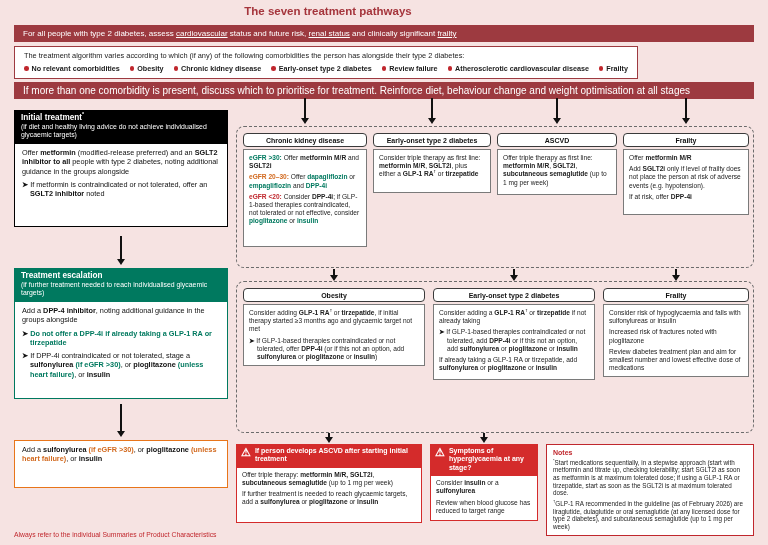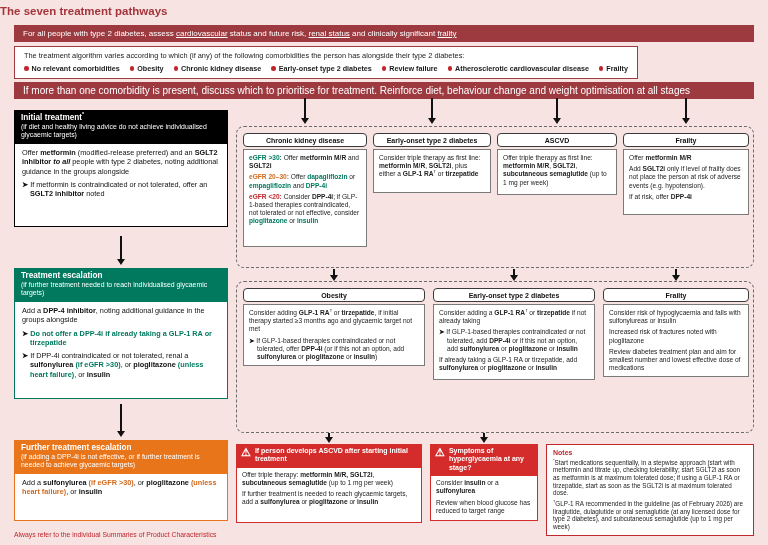--- a/index.html
+++ b/index.html
@@ -1,20 +1,20 @@
 <!DOCTYPE html>
 <html><head>
 <meta charset="utf-8">
 <style>
   *{margin:0;padding:0;box-sizing:border-box}
   html,body{background:#f6e3e2}
   body{font-family:"Liberation Sans",sans-serif;color:#1a1a1a}
   .page{position:relative;width:768px;height:545px;background:#f6e3e2;overflow:hidden}
 
-  .title{position:absolute;top:5px;left:0;width:656px;text-align:left;
+  .title{position:absolute;top:5px;left:0;width:656px;text-align:center;
          font-size:11.5px;font-weight:bold;color:#a5353c}
 
   .banner{position:absolute;left:14px;width:740px;background:#9d3a40;color:#fff;font-weight:normal}
   .banner1{top:25px;font-size:8px;padding:4px 9px}
   .banner2{top:82px;font-size:10px;padding:3px 9px}
 
   .comorbid{position:absolute;left:14px;top:46px;width:624px;background:#fff;
             border:1.5px solid #9d3a40;padding:4px 9px 5px}
   .comorbid .intro{font-size:7.4px}
   .bullets{display:flex;justify-content:space-between;margin-top:4px;font-weight:bold;font-size:7.2px}
@@ -66,21 +66,21 @@
 
   .footer{position:absolute;left:14px;top:531px;font-size:6.8px;color:#c0272d}
 
   
   .stem{position:absolute;width:1.4px;background:#111}
   .tri{position:absolute;width:0;height:0;border-left:4.5px solid transparent;
        border-right:4.5px solid transparent;border-top:6px solid #111}
 
   
   .b{font-weight:bold}
-  .i{font-style:italic}
+  .i{}
   .u{text-decoration:underline;cursor:pointer}
   .g{color:#00795f}
   .r{color:#c0272d}
   .o{color:#d2691e}
   .mk{font-weight:bold;color:#111}
   .sup{font-size:0.65em;vertical-align:super;line-height:0}
   .ind{padding-left:8px;text-indent:-8px}
 </style>
 </head>
 <body>
@@ -154,32 +154,28 @@
   <div class="tri" style="left:116.5px;top:259px"></div>
 
   <div class="blk green" style="top:268px">
     <div class="blk-hdr">
       <div class="t">Treatment escalation</div>
       <div class="s">(if further treatment needed to reach individualised glycaemic targets)</div>
     </div>
     <div class="blk-body" style="min-height:98px">
       <p><span>Add a </span><span class="b">DPP-4 inhibitor</span><span>, noting additional guidance in the groups alongside</span></p>
       <p class="ind"><span class="mk">➤ </span><span class="b g">Do not offer a DPP-4i if already taking a GLP-1 RA or tirzepatide</span></p>
-      <p class="ind"><span class="mk">➤ </span><span>If DPP-4i contraindicated or not tolerated, renal a </span><span class="b">sulfonylurea</span><span> </span><span class="b g">(if eGFR &gt;30)</span><span>, or </span><span class="b">pioglitazone</span><span> </span><span class="b g">(unless heart failure)</span><span>, or </span><span class="b">insulin</span></p>
+      <p class="ind"><span class="mk">➤ </span><span>If DPP-4i contraindicated or not tolerated, stage a </span><span class="b">sulfonylurea</span><span> </span><span class="b g">(if eGFR &gt;30)</span><span>, or </span><span class="b">pioglitazone</span><span> </span><span class="b g">(unless heart failure)</span><span>, or </span><span class="b">insulin</span></p>
     </div>
   </div>
 
   <div class="stem" style="left:120.3px;top:404px;height:28px"></div>
   <div class="tri" style="left:116.5px;top:431px"></div>
 
   <div class="blk orangeb" style="top:440px">
-    <div class="blk-hdr">
-      <div class="t">Further treatment escalation</div>
-      <div class="s">(if adding a DPP-4i is not effective, or if further treatment is needed to achieve glycaemic targets)</div>
-    </div>
     <div class="blk-body" style="min-height:48px">
       <p><span>Add a </span><span class="b">sulfonylurea</span><span> </span><span class="b o">(if eGFR &gt;30)</span><span>, or </span><span class="b">pioglitazone</span><span> </span><span class="b o">(unless heart failure)</span><span>, or </span><span class="b">insulin</span></p>
     </div>
   </div>
 
   <div class="pbox" style="left:243px;top:133px;width:124px">
     <div class="pb-hdr">Chronic kidney disease</div>
     <div class="pb-body" style="min-height:98px">
       <p><span class="b g">eGFR &gt;30:</span><span> Offer </span><span class="b">metformin M/R</span><span> and </span><span class="b">SGLT2i</span></p>
       <p><span class="b o">eGFR 20–30:</span><span> Offer </span><span class="b g">dapagliflozin</span><span> or </span><span class="b g">empagliflozin</span><span> and </span><span class="b g">DPP-4i</span></p>

